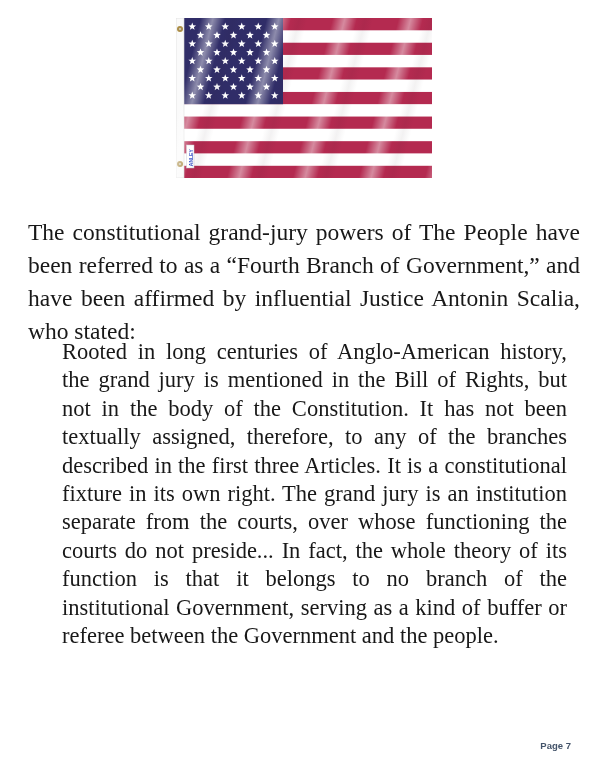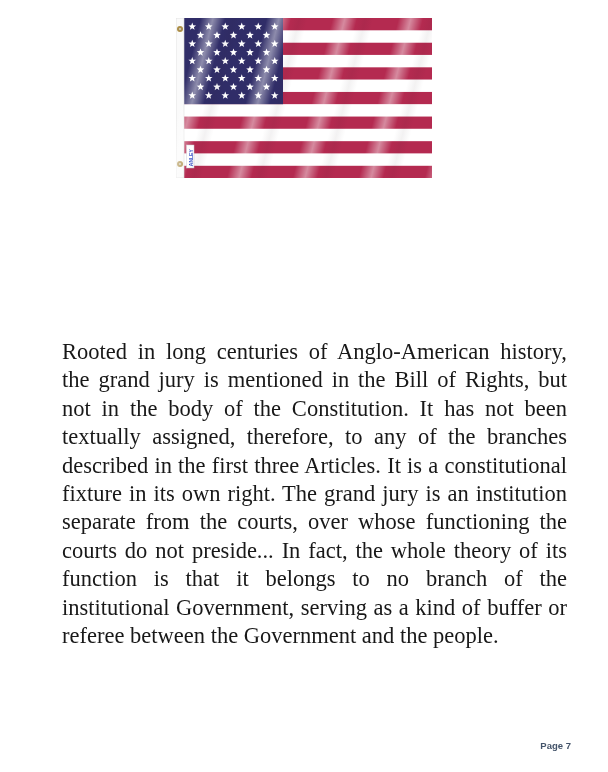--- a/index.html
+++ b/index.html
@@ -108,18 +108,19 @@
         <circle cx="4" cy="146" r="1.3" stroke="#8A7339" stroke-width="0.5" fill="#F3EFE2"></circle>
       </g>
       <g>
         <rect x="10.5" y="127" width="7.5" height="23" fill="#FFFFFF" stroke="#C8C8D0" stroke-width="0.5"></rect>
         <text transform="translate(16.6,148.2) rotate(-90)" font-family="Liberation Sans, sans-serif" font-size="5" font-weight="bold" fill="#3C55C8">ANLEY</text>
       </g>
     </svg>
     <div class="wave-overlay"></div>
   </figure>
 
+  <p class="intro">The constitutional grand-jury powers of The People have been referred to as a “Fourth Branch of Government,” and have been affirmed by influential Justice Antonin Scalia, who stated:</p>
 
   <blockquote class="quote" style="margin:0">Rooted in long centuries of Anglo-American history, the grand jury is mentioned in the Bill of Rights, but not in the body of the Constitution. It has not been textually assigned, therefore, to any of the branches described in the first three Articles. It is a constitutional fixture in its own right. The grand jury is an institution separate from the courts, over whose functioning the courts do not preside... In fact, the whole theory of its function is that it belongs to no branch of the institutional Government, serving as a kind of buffer or referee between the Government and the people.</blockquote>
 
   <div class="footer">Page 7</div>
 
 </div>
 
 </body></html>

